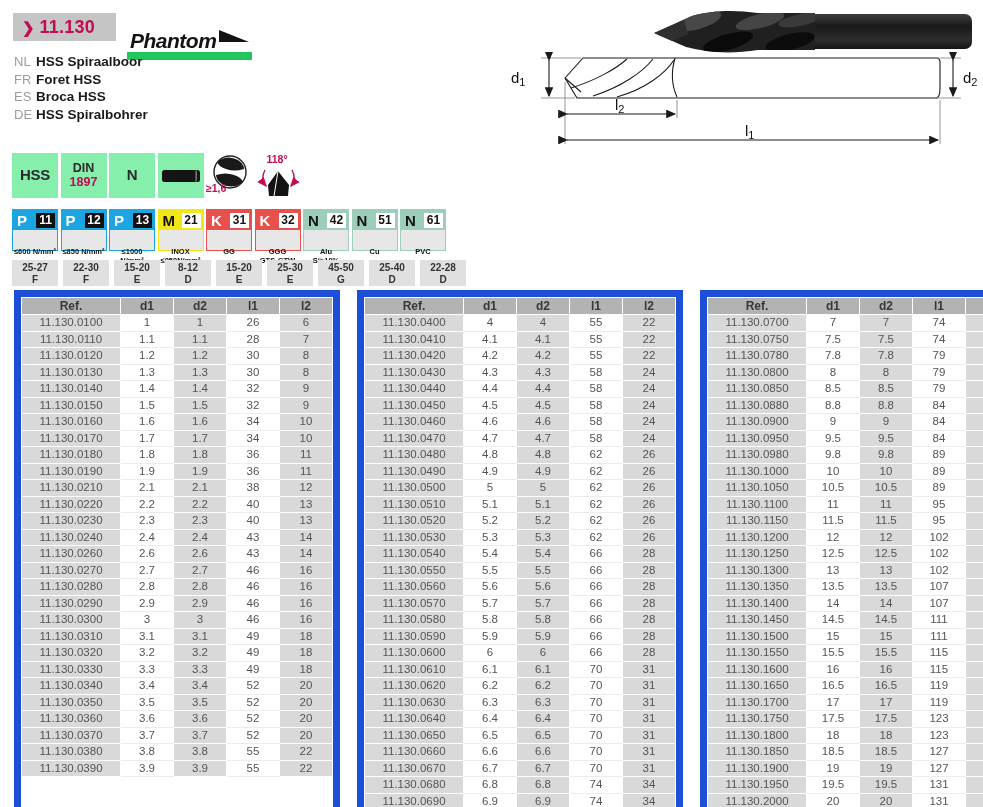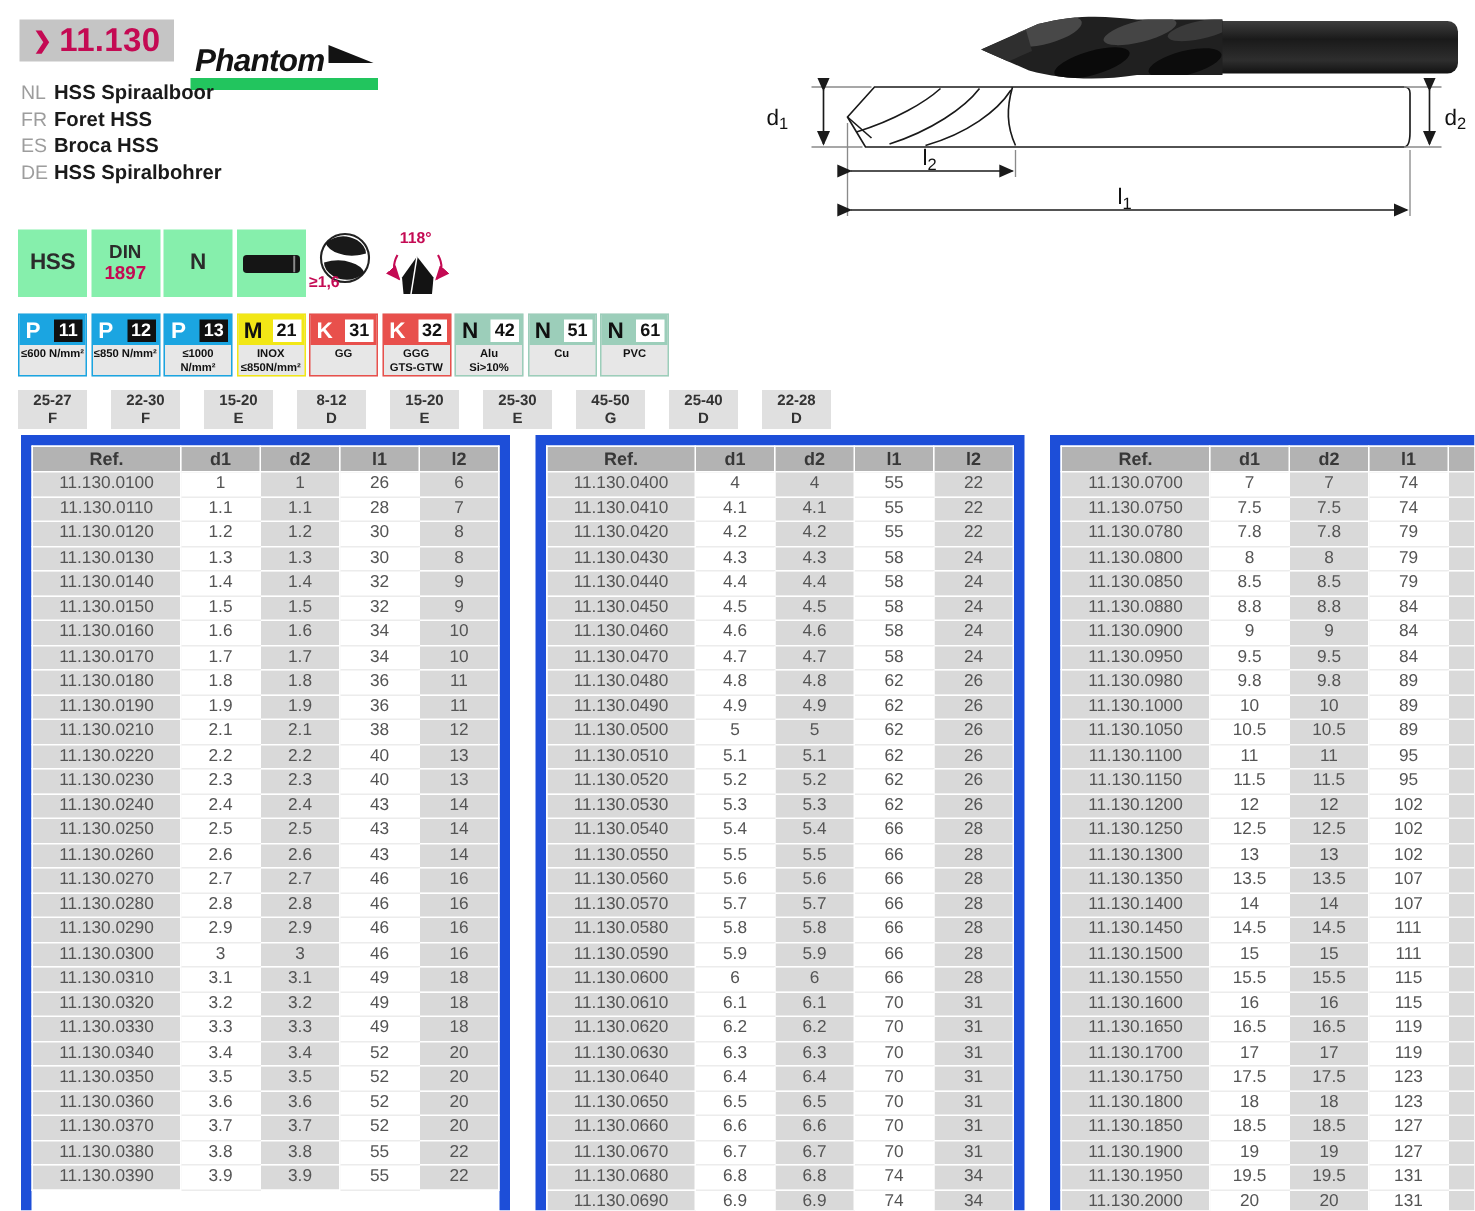--- a/index.html
+++ b/index.html
@@ -4,21 +4,21 @@
 <style>
   html,body { margin:0; padding:0; background:#fff; }
   .page { position:relative; width:983px; height:807px; background:#fff;
           font-family:"Liberation Sans", sans-serif; overflow:hidden; }
 
   
   .badge { position:absolute; left:13px; top:13px; width:103px; height:28px;
            background:#c5c5c5; display:flex; align-items:center; padding-left:9px;
            box-sizing:border-box; gap:5px; }
   .badge .chev { color:#c40a53; font-weight:bold; font-size:15px; line-height:1; }
-  .badge .code { color:#c40a53; font-weight:bold; font-size:22px; letter-spacing:0.2px; }
+  .badge .code { color:#c40a53; font-weight:bold; font-size:18px; letter-spacing:0.2px; }
 
   
   .brand { position:absolute; left:127px; top:30px; display:inline-flex;
            align-items:flex-start; border-bottom:8px solid #22c55e; padding:0 3px 1px 3px; }
   .brand-text { font-size:21px; font-weight:bold; font-style:italic;
                 letter-spacing:-0.5px; color:#131313; line-height:1; }
   .brand-arrow { width:0; height:0; border-bottom:12px solid #131313;
                  border-right:30px solid transparent; margin-left:3px; }
 
   
@@ -45,24 +45,24 @@
   
   .mat-row { position:absolute; left:12px; top:209px; display:flex; gap:2.5px; }
   .mat-box { width:46px; height:42px; border:1.5px solid; box-sizing:border-box;
              display:flex; flex-direction:column; background:#e7e7e7; }
   .mat-head { height:20px; display:flex; align-items:center; justify-content:space-between;
               padding:0 2px 0 4px; flex:none; }
   .mat-letter { font-weight:bold; font-size:15px; line-height:1; }
   .mat-num { width:19px; height:15px; display:flex; align-items:center; justify-content:center;
              font-weight:bold; font-size:12px; background:#fff; color:#111; }
   .mat-sub { flex:1; text-align:center; font-size:7.5px; font-weight:bold;
-             line-height:8.5px; color:#111; padding-top:2px; }
+             line-height:8.5px; color:#111; padding-top:18px; }
 
   
-  .val-row { position:absolute; left:12px; top:260px; display:flex; gap:16px; }
+  .val-row { position:absolute; left:12px; top:260px; display:flex; gap:5px; }
   .val-box { width:46px; height:26px; background:#e0e0e0; text-align:center;
              font-size:10px; font-weight:bold; color:#333; line-height:11.5px;
              padding-top:2px; box-sizing:border-box; }
 
   
   .tables-row { position:absolute; left:14px; top:290px; display:flex; gap:17px; }
   .tbl-holder { border:7px solid #1d4ed8; }
   table { border-collapse:collapse; width:306px; table-layout:fixed; }
   th { background:#b3b3b3; color:#383838; font-size:12px; font-weight:bold;
        height:16px; border:1px solid #fff; padding:0; }
@@ -387,27 +387,20 @@
               <td class="c4 cg">13</td>
             </tr>
             <tr>
               <td class="c0 cg">11.130.0240</td>
               <td class="c1 cw">2.4</td>
               <td class="c2 cg">2.4</td>
               <td class="c3 cw">43</td>
               <td class="c4 cg">14</td>
             </tr>
             <tr>
-              <td class="c0 cg">11.130.0250</td>
-              <td class="c1 cw">2.5</td>
-              <td class="c2 cg">2.5</td>
-              <td class="c3 cw">43</td>
-              <td class="c4 cg">14</td>
-            </tr>
-            <tr>
               <td class="c0 cg">11.130.0260</td>
               <td class="c1 cw">2.6</td>
               <td class="c2 cg">2.6</td>
               <td class="c3 cw">43</td>
               <td class="c4 cg">14</td>
             </tr>
             <tr>
               <td class="c0 cg">11.130.0270</td>
               <td class="c1 cw">2.7</td>
               <td class="c2 cg">2.7</td>

